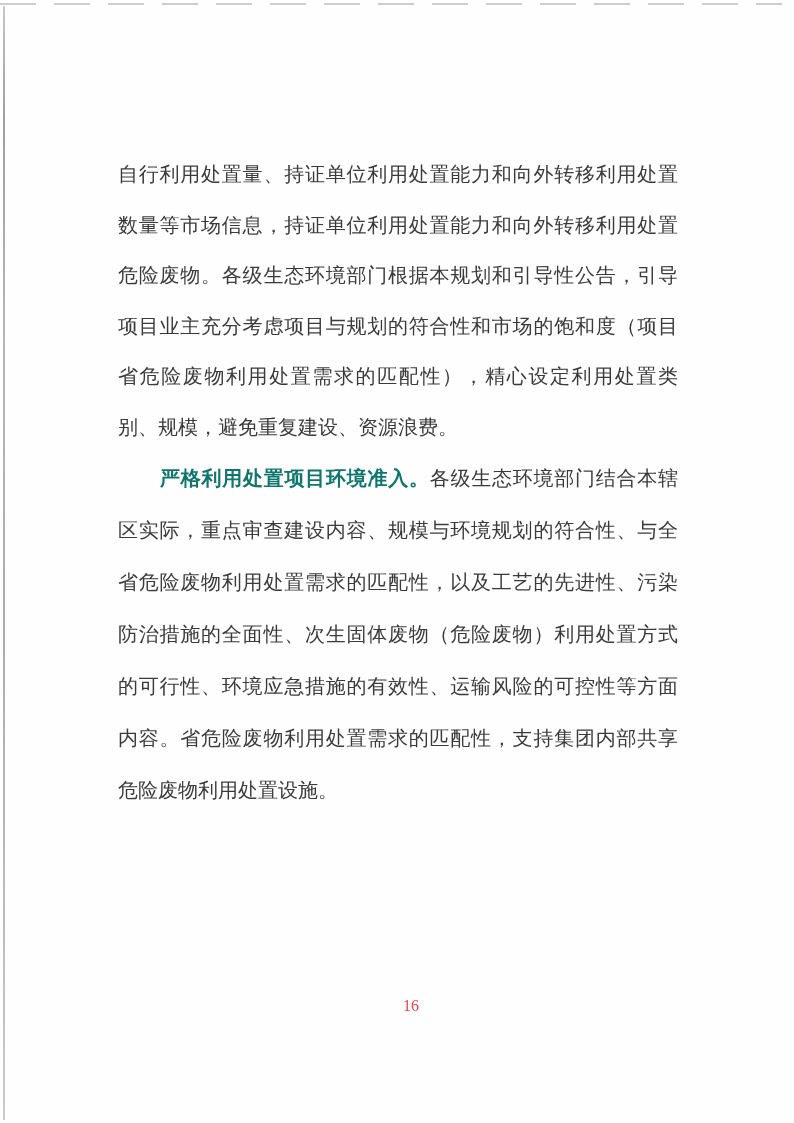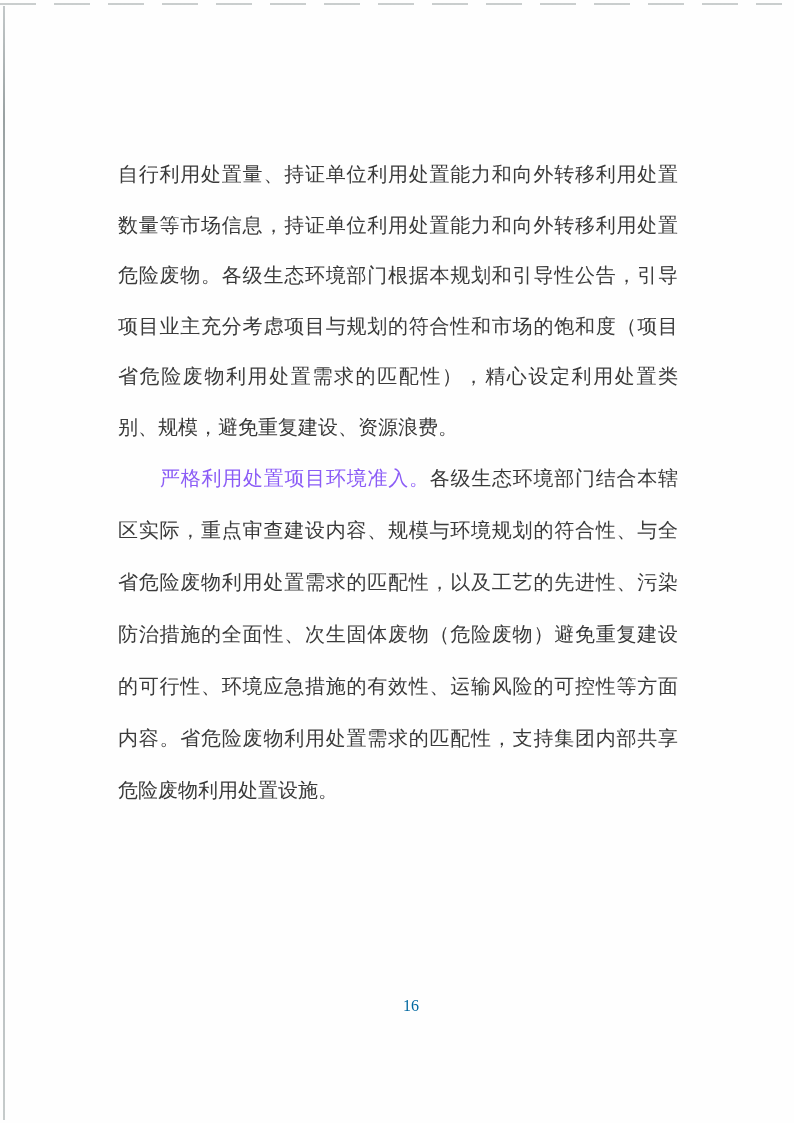--- a/index.html
+++ b/index.html
@@ -69,33 +69,33 @@
     margin-top: 12px;
   }
   .para2 { margin-top: 7px; }
   .para2 .ln { line-height: 40px; }
   .ln.last {
     text-align: right;
     text-align-last: left;
   }
   .indent { padding-left: 42px; }
   .lead-bold {
-    font-weight: 400;
-    color: #8b5cf6;
+    font-weight: 700;
+    color: #0f766e;
     font-family: "Liberation Sans", sans-serif;
   }
   .page-number {
     position: absolute;
     top: 997px;
     left: 0;
     right: 0;
     padding-left: 28px;
     text-align: center;
     font-size: 16px;
-    color: #0369a1;
+    color: #ef4444;
     font-family: "Liberation Serif", serif;
   }
 </style>
 </head>
 <body>
 
 <div class="page">
 
   <div class="scan-line-top"></div>
   <div class="scan-line-left"></div>
@@ -108,21 +108,21 @@
       <span class="ln">危险废物。各级生态环境部门根据本规划和引导性公告，引导</span>
       <span class="ln">项目业主充分考虑项目与规划的符合性和市场的饱和度（项目</span>
       <span class="ln">省危险废物利用处置需求的匹配性），精心设定利用处置类</span>
       <span class="ln last">别、规模，避免重复建设、资源浪费。</span>
     </p>
 
     <p class="para para2">
       <span class="ln indent"><b class="lead-bold">严格利用处置项目环境准入。</b><span>各级生态环境部门结合本辖</span></span>
       <span class="ln">区实际，重点审查建设内容、规模与环境规划的符合性、与全</span>
       <span class="ln">省危险废物利用处置需求的匹配性，以及工艺的先进性、污染</span>
-      <span class="ln">防治措施的全面性、次生固体废物（危险废物）避免重复建设</span>
+      <span class="ln">防治措施的全面性、次生固体废物（危险废物）利用处置方式</span>
       <span class="ln">的可行性、环境应急措施的有效性、运输风险的可控性等方面</span>
       <span class="ln">内容。省危险废物利用处置需求的匹配性，支持集团内部共享</span>
       <span class="ln last">危险废物利用处置设施。</span>
     </p>
 
   </div>
 
   <div class="page-number">16</div>
 
 </div>

